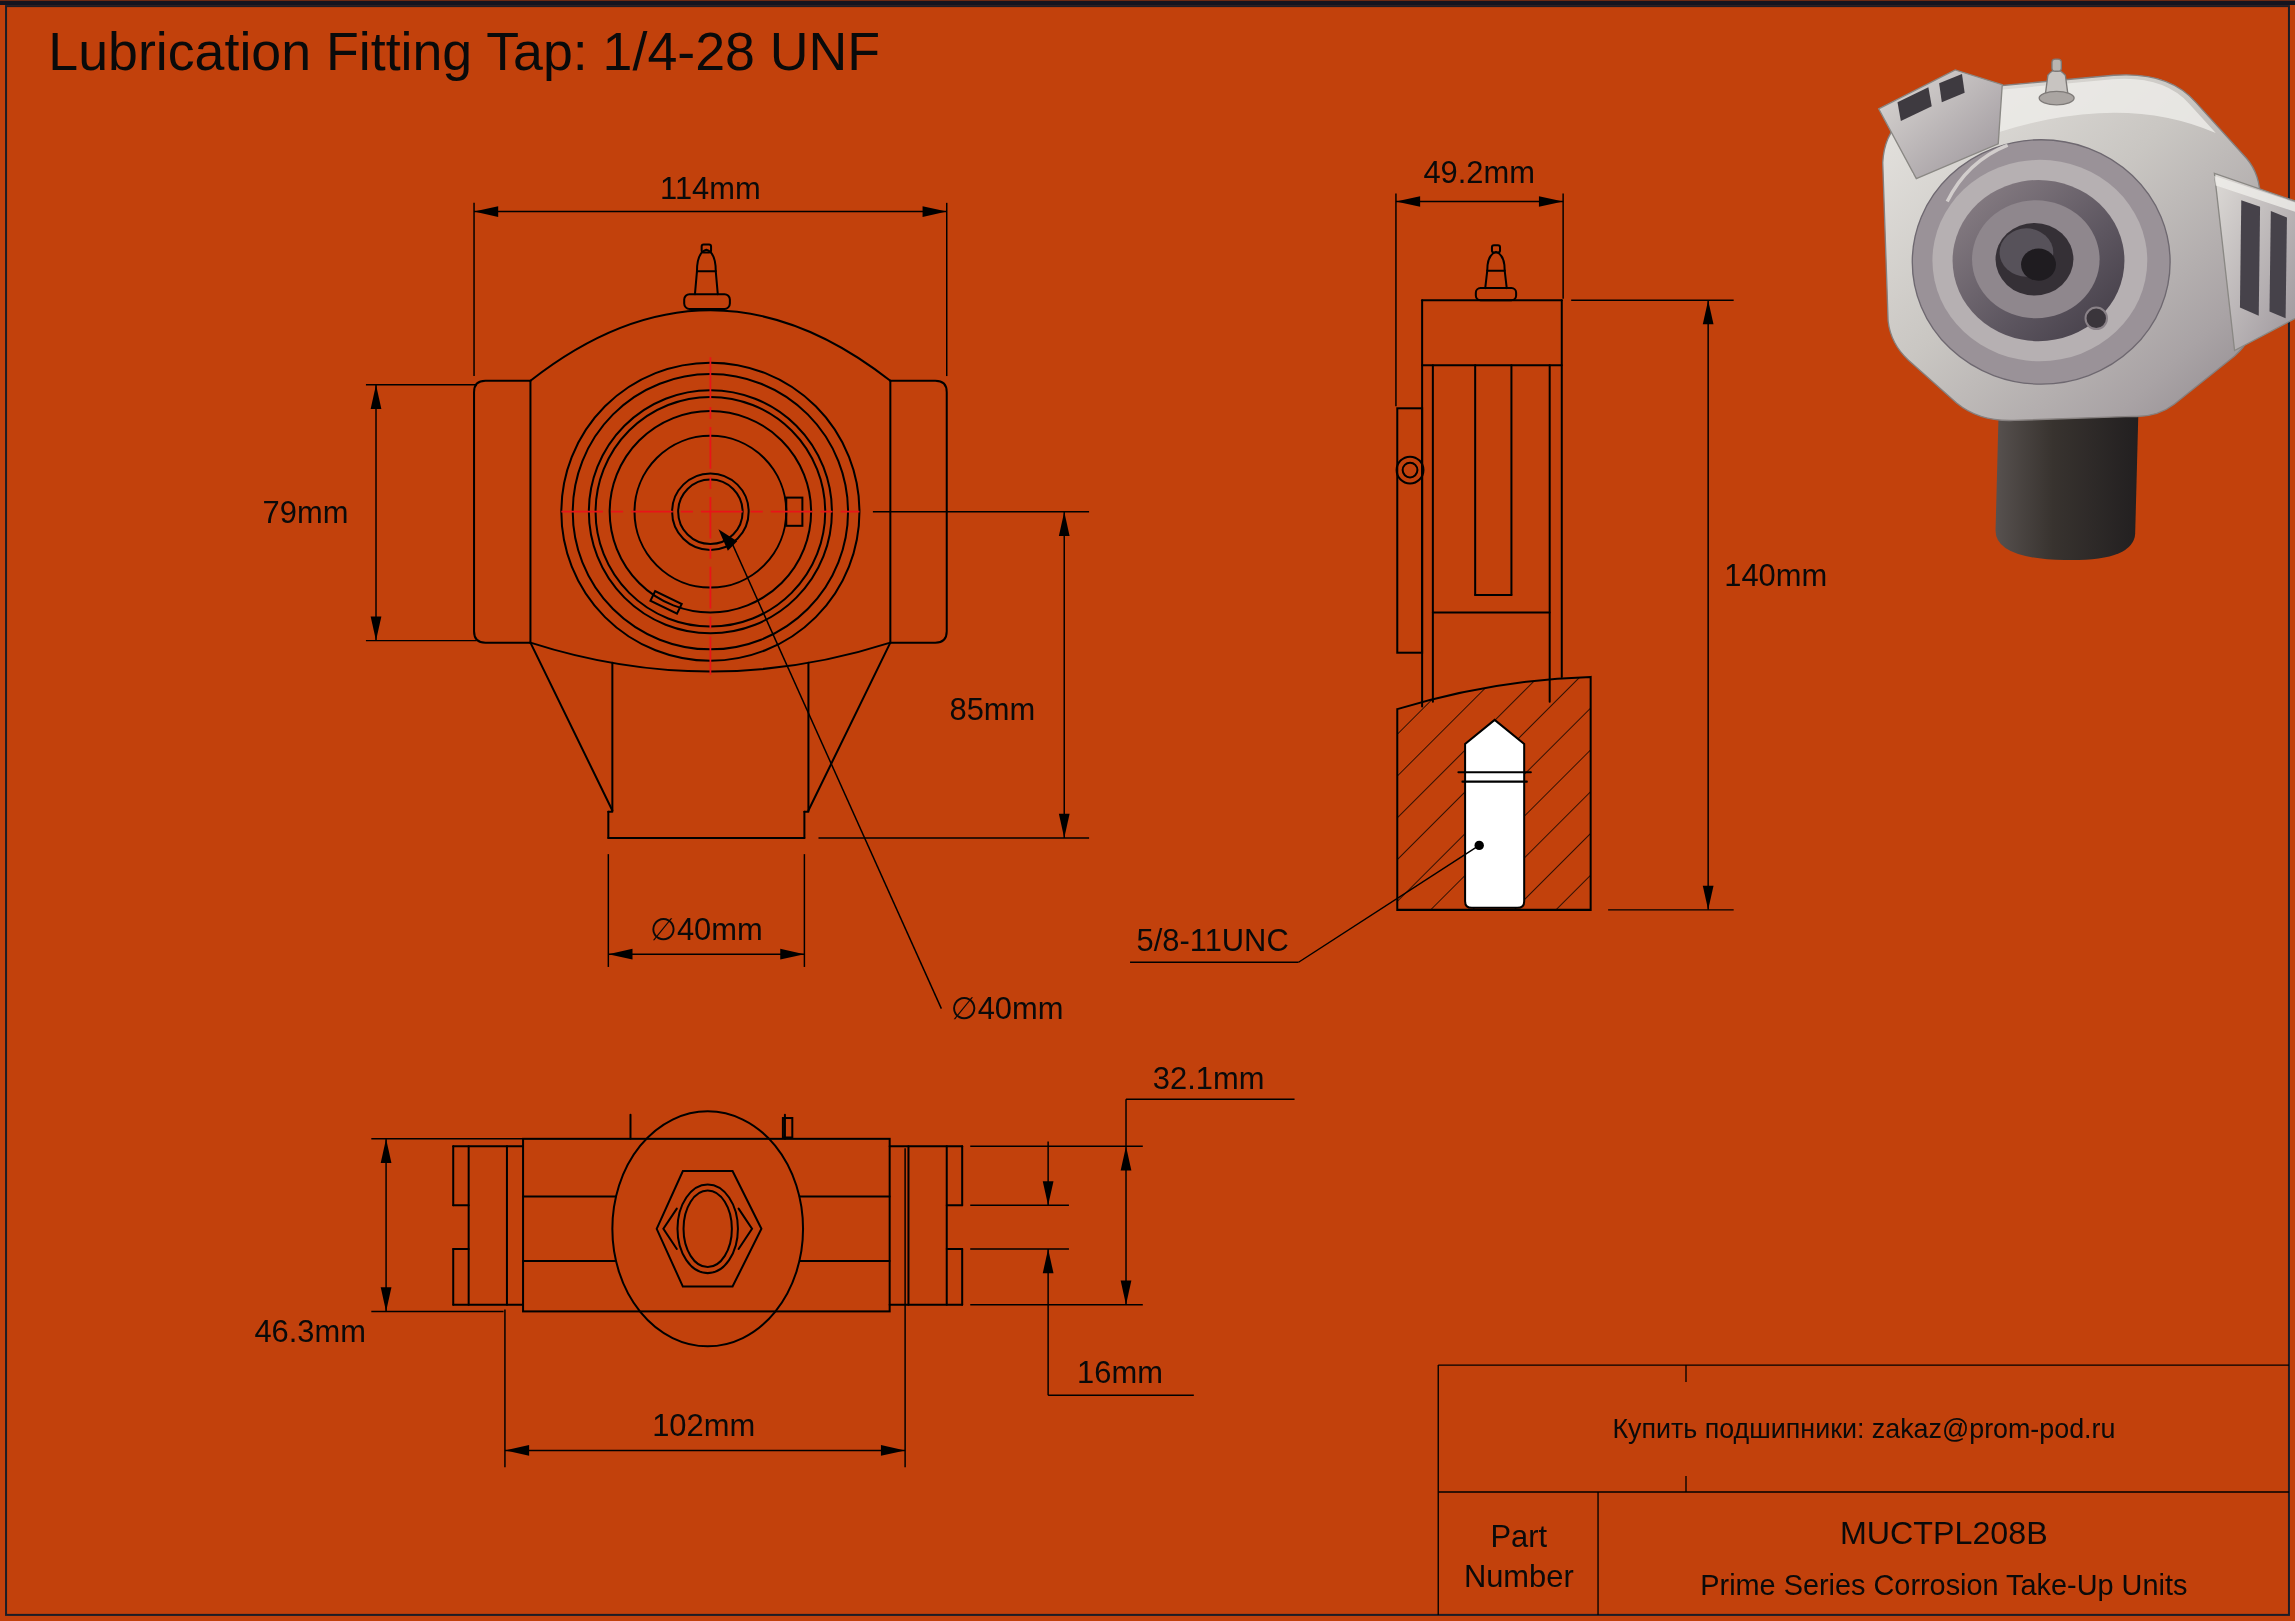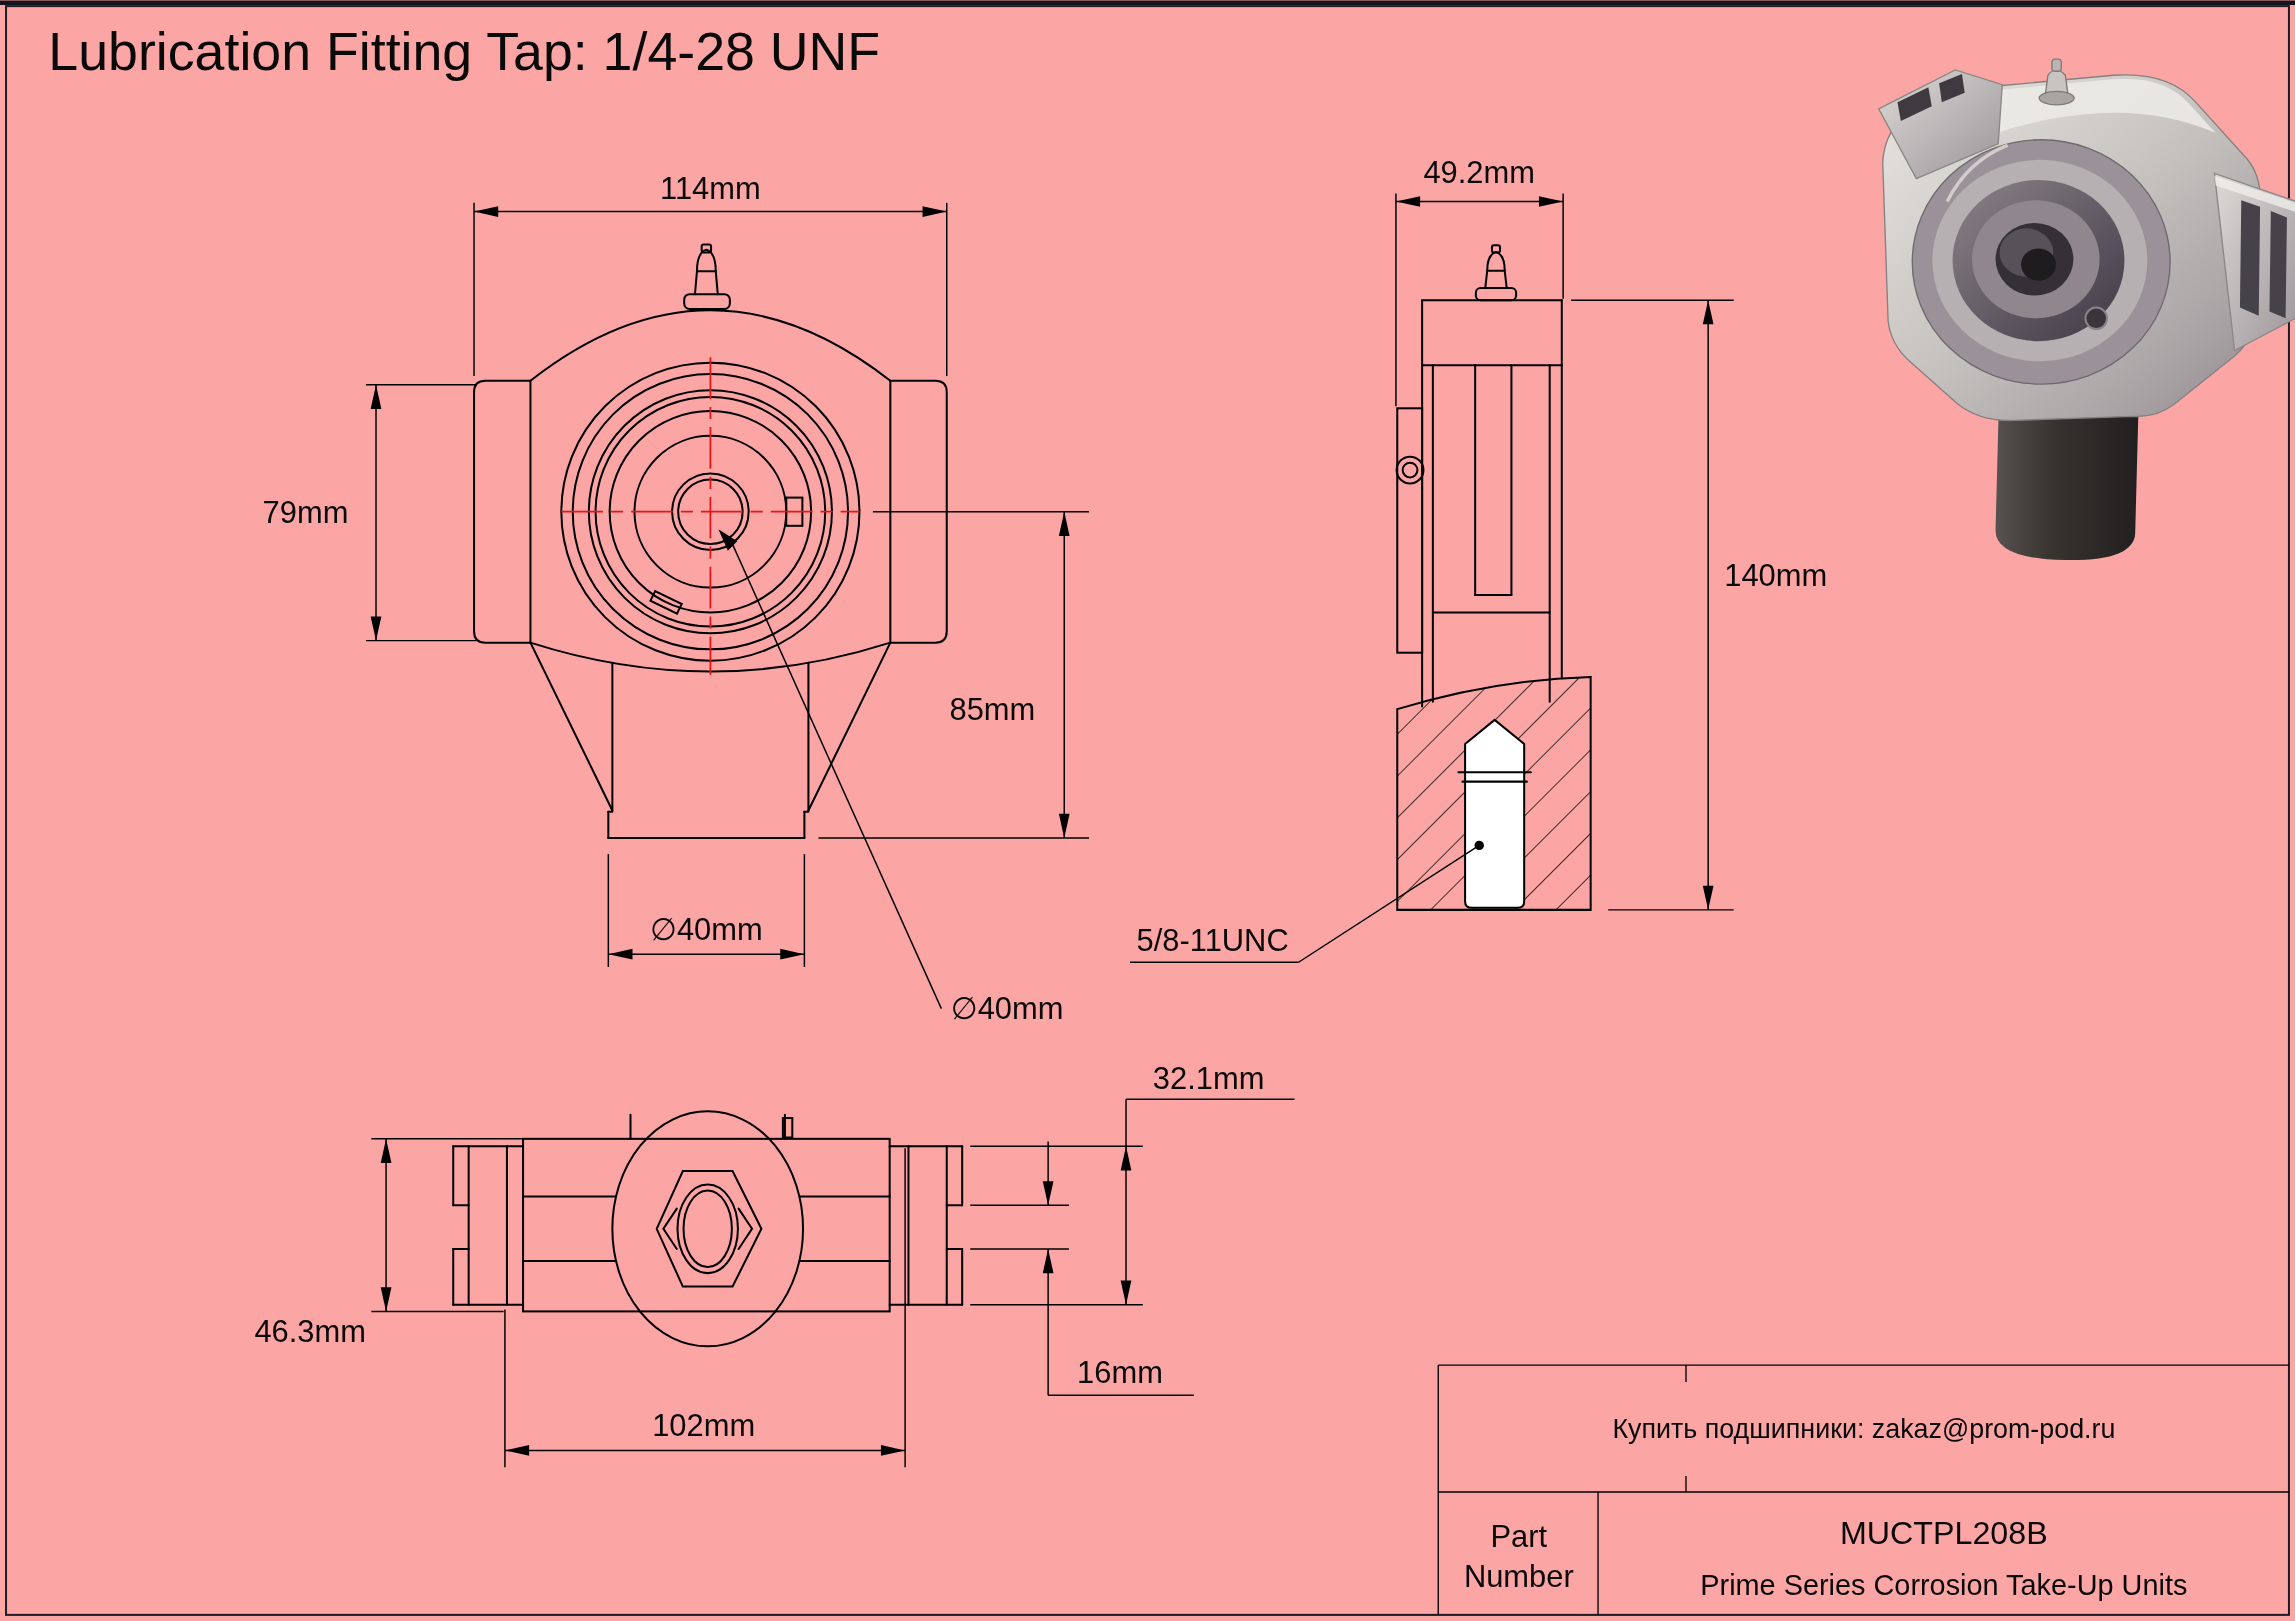--- a/index.html
+++ b/index.html
@@ -1,16 +1,16 @@
 <!DOCTYPE html>
 <html style="font-size:10.7px"><head>
 <meta charset="utf-8">
 <style>
   html,body{margin:0;padding:0;background:#ffffff;}
-  .page{position:relative;width:2295px;height:1621px;background:#fca5a5;overflow:hidden;
+  .page{position:relative;width:2295px;height:1621px;background:#c2410c;overflow:hidden;
         font-family:"Liberation Sans", sans-serif;}
   svg{position:absolute;left:0;top:0;}
   svg text{fill:#0a0a0a;}
   .ln{stroke:#000;stroke-width:3;fill:none;stroke-linecap:round;}
   .thin{stroke:#000;stroke-width:2;fill:none;}
   .dim{stroke:#000;stroke-width:2.2;fill:none;}
   .arr{fill:#000;stroke:none;}
   .red{stroke:#e81418;stroke-width:2.6;fill:none;}
   .txt{font-size:46px;}
   .txt-sm{font-size:40px;}

